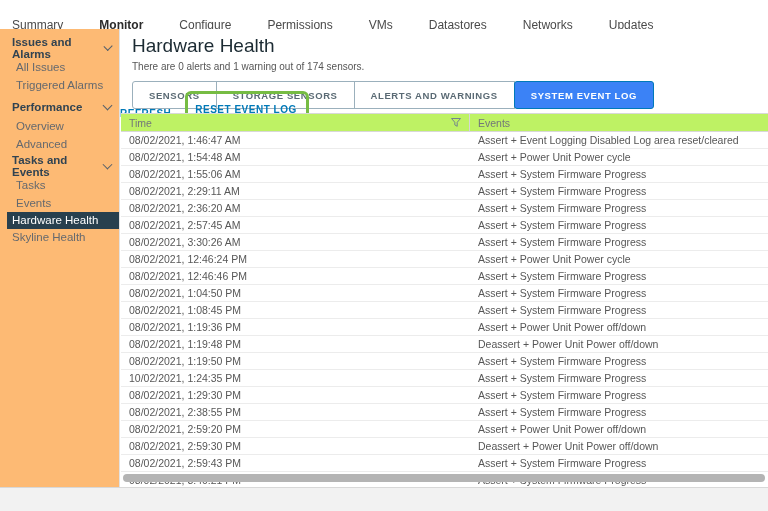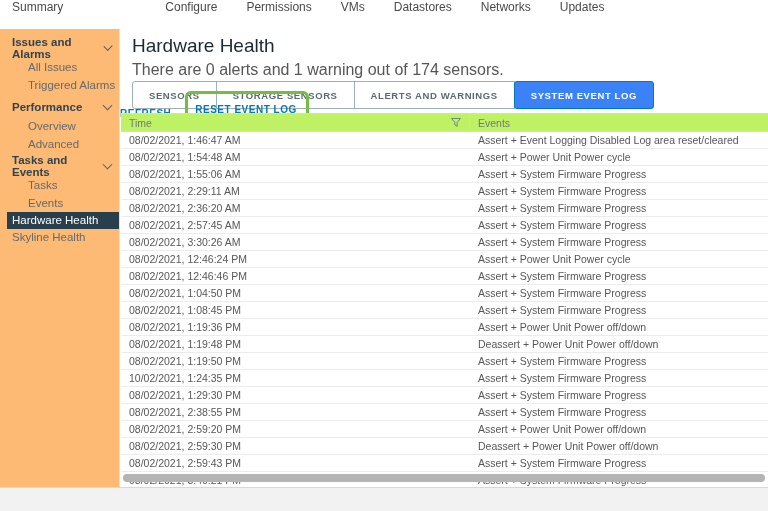--- a/index.html
+++ b/index.html
@@ -2,48 +2,48 @@
 <html><head>
 <meta charset="utf-8">
 <style>
   * { margin:0; padding:0; box-sizing:border-box; }
   html,body { width:768px; height:511px; overflow:hidden; background:#fff;
               font-family:"Liberation Sans", sans-serif; }
   .screen { position:relative; width:768px; height:511px; background:#fff; }
 
   
   .topbar { position:absolute; top:0; left:0; right:0; height:36px;
-            display:flex; align-items:flex-start; gap:25px; padding-left:10px;
+            display:flex; align-items:flex-end; gap:32px; padding-left:10px;
             border-bottom:1px solid #e5e5e5; background:#fff; }
   .toptab { font-size:12px; color:#4a4a4a; display:flex; align-items:center;
             border-bottom:3px solid transparent; padding:0 2px; cursor:pointer; }
   .toptab.active { color:#2b2b2b; font-weight:bold; border-bottom-color:#0079b8;margin-top:28px; }
 
   
   .bodyrow { position:absolute; top:29px; left:0; right:0; bottom:24px; display:flex; }
   .sidebar { width:120px; min-width:120px; border-right:1px solid #e2e2e2;
              background:#fdba74; padding-top:6px; font-size:11.5px; }
   .sb-group { display:flex; align-items:center; justify-content:space-between;
               height:20px; margin-top:3px; padding:0 8px 0 12px; font-weight:bold;
               color:#314351; cursor:pointer; }
   .sb-chevron { width:7px; height:7px; border-right:1.5px solid #55606b;
                 border-bottom:1.5px solid #55606b; transform:rotate(45deg);
                 margin-top:-3px; }
-  .sb-item { height:18px; line-height:18px; padding-left:28px; color:#65696e;
+  .sb-item { height:18px; line-height:18px; padding-left:16px; color:#65696e;
              cursor:pointer; white-space:nowrap; }
   .sb-root { height:17px; line-height:17px; padding-left:12px; color:#65696e;
              cursor:pointer; white-space:nowrap; }
   .sb-root.selected { background:#28404e; color:#fff; margin-left:7px;
                       padding-left:5px; }
 
   
   .main { position:relative; flex:1; background:#fff; }
   .page-title { position:absolute; top:6px; left:12px; font-size:19px;
                 font-weight:normal; color:#1b2a32; }
-  .subtitle { position:absolute; top:32px; left:12px; font-size:16px; color:#565656; }
+  .subtitle { position:absolute; top:32px; left:12px; font-size:10px; color:#565656; }
 
   .view-tabs { position:absolute; top:52px; left:12px; display:flex; }
   .vtab { height:28px; display:flex; align-items:center; padding:0 16px;
           border:1px solid #9bb0bc; margin-left:-1px; background:#fff;
           font-size:9.5px; font-weight:bold; letter-spacing:.6px; color:#5a6a74;
           cursor:pointer; white-space:nowrap; }
   .vtab:first-child { border-radius:3px 0 0 3px; margin-left:0; }
   .vtab:last-child { border-radius:0 3px 3px 0; }
   .vtab.active { background:#3b82f6; border-color:#0079b8; color:#fff;
                  border-radius:3px; }

